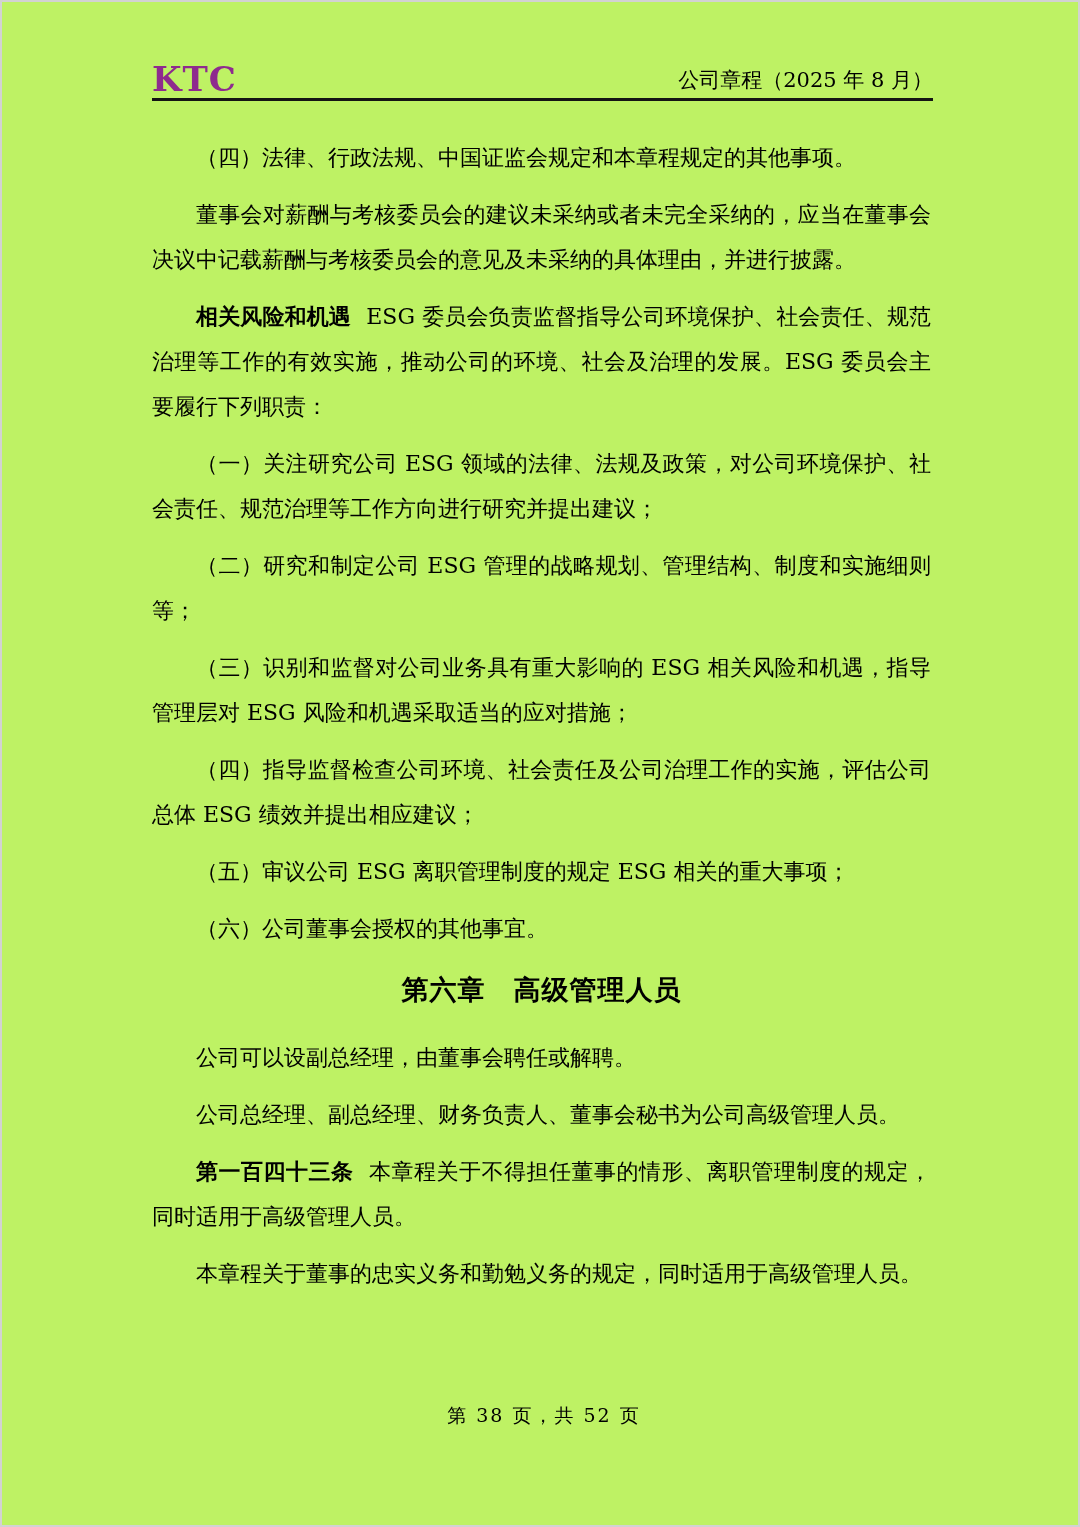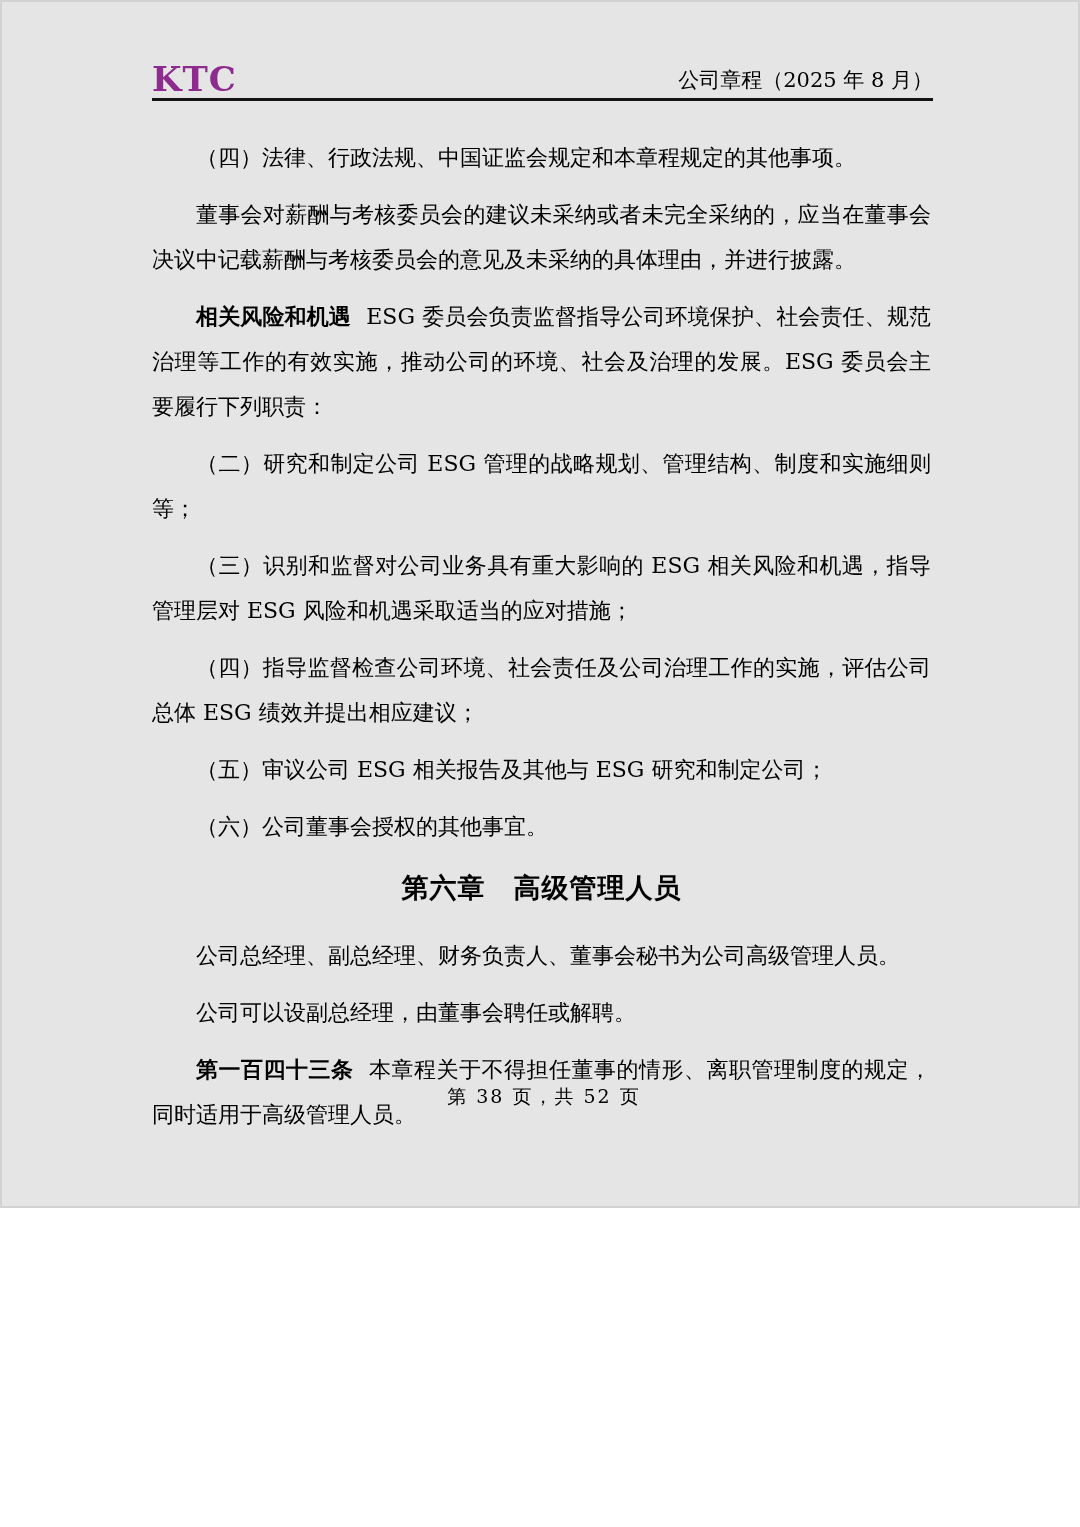--- a/index.html
+++ b/index.html
@@ -3,23 +3,23 @@
 <meta charset="utf-8">
 <style>
   html, body {
     margin: 0;
     padding: 0;
     background: #ffffff;
   }
   .page {
     position: relative;
     width: 1080px;
-    height: 1208px;
+    height: 1527px;
     box-sizing: border-box;
-    background: #e5e5e5;
+    background: #bef264;
     border: 2px solid #d2d2d2;
     overflow: hidden;
     font-family: "DejaVu Serif", "Liberation Serif", serif;
     color: #000000;
   }
   .header {
     margin: 0 145px 0 150px;
     padding-top: 60px;
     padding-bottom: 2px;
     display: flex;
@@ -81,25 +81,27 @@
 <div class="page">
   <div class="header">
     <span class="logo" style="color: rgb(142, 43, 142);">KTC</span>
     <span class="header-title">公司章程（2025 年 8 月）</span>
   </div>
 
   <div class="content">
       <p class="doc-para"><span>（四）法律、行政法规、中国证监会规定和本章程规定的其他事项。</span></p>
       <p class="doc-para"><span>董事会对薪酬与考核委员会的建议未采纳或者未完全采纳的，应当在董事会决议中记载薪酬与考核委员会的意见及未采纳的具体理由，并进行披露。</span></p>
       <p class="doc-para"><span class="article-no">相关风险和机遇</span><span>ESG 委员会负责监督指导公司环境保护、社会责任、规范治理等工作的有效实施，推动公司的环境、社会及治理的发展。ESG 委员会主要履行下列职责：</span></p>
+      <p class="doc-para"><span>（一）关注研究公司 ESG 领域的法律、法规及政策，对公司环境保护、社会责任、规范治理等工作方向进行研究并提出建议；</span></p>
       <p class="doc-para"><span>（二）研究和制定公司 ESG 管理的战略规划、管理结构、制度和实施细则等；</span></p>
       <p class="doc-para"><span>（三）识别和监督对公司业务具有重大影响的 ESG 相关风险和机遇，指导管理层对 ESG 风险和机遇采取适当的应对措施；</span></p>
       <p class="doc-para"><span>（四）指导监督检查公司环境、社会责任及公司治理工作的实施，评估公司总体 ESG 绩效并提出相应建议；</span></p>
-      <p class="doc-para"><span>（五）审议公司 ESG 相关报告及其他与 ESG 研究和制定公司；</span></p>
+      <p class="doc-para"><span>（五）审议公司 ESG 离职管理制度的规定 ESG 相关的重大事项；</span></p>
       <p class="doc-para"><span>（六）公司董事会授权的其他事宜。</span></p>
       <h2 class="chapter-heading">第六章　高级管理人员</h2>
+      <p class="doc-para"><span>公司可以设副总经理，由董事会聘任或解聘。</span></p>
       <p class="doc-para"><span>公司总经理、副总经理、财务负责人、董事会秘书为公司高级管理人员。</span></p>
-      <p class="doc-para"><span>公司可以设副总经理，由董事会聘任或解聘。</span></p>
       <p class="doc-para"><span class="article-no">第一百四十三条</span><span>本章程关于不得担任董事的情形、离职管理制度的规定，同时适用于高级管理人员。</span></p>
+      <p class="doc-para"><span>本章程关于董事的忠实义务和勤勉义务的规定，同时适用于高级管理人员。</span></p>
     </div>
 
   <div class="footer">第 38 页，共 52 页</div>
 </div>
 
 </body></html>

